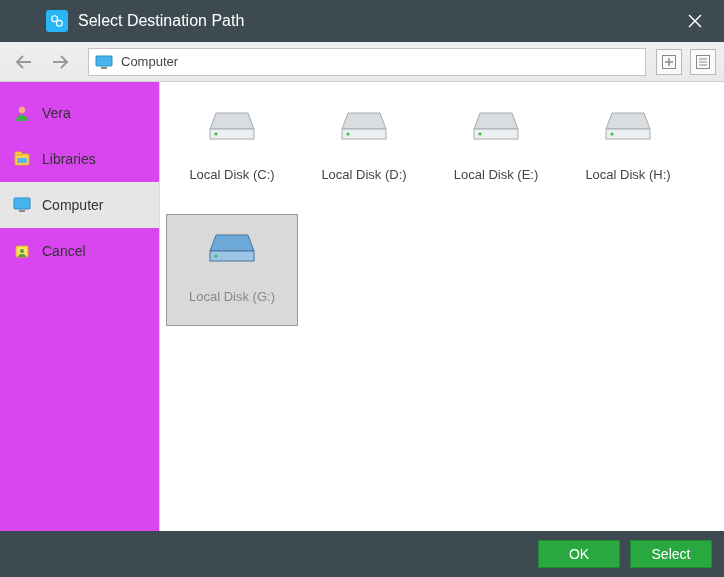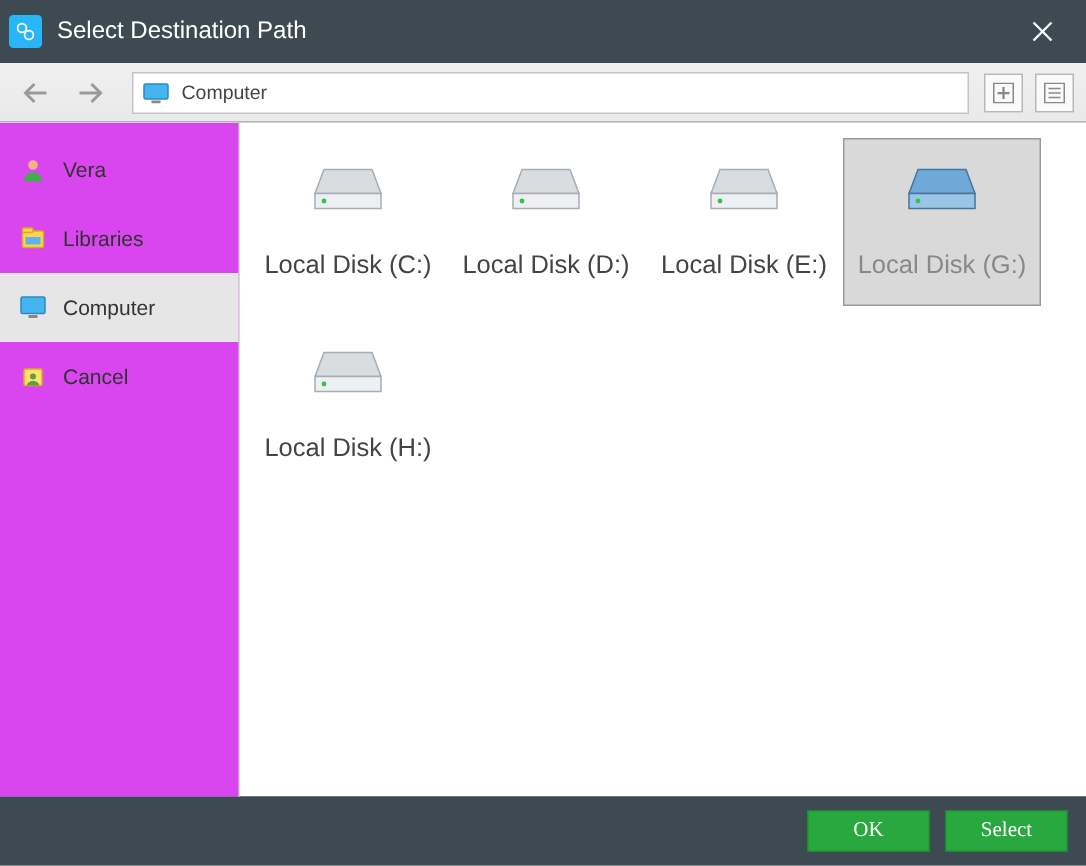--- a/index.html
+++ b/index.html
@@ -11,20 +11,21 @@
     overflow: hidden;
     position: relative;
   }
   .titlebar {
     height: 42px;
     background: #3e4a52;
     display: flex;
     align-items: center;
     padding: 0 8px 0 6px;
     color: #fff;
+    margin-left: 40px;
   }
   .titlebar .app-icon {
     width: 22px; height: 22px;
     background: #29b6f6;
     border-radius: 3px;
     display:flex;align-items:center;justify-content:center;
     margin-right: 10px;
   }
   .titlebar .app-icon svg { width:14px; height:14px; }
   .titlebar .title { font-size: 16px; flex: 1; }
@@ -107,21 +108,21 @@
     width: 132px;
     height: 112px;
     margin: 0 0 10px 0;
     display:flex;
     flex-direction:column;
     align-items:center;
     justify-content:flex-start;
     padding-top:6px;
     border:1px solid transparent;
     cursor:pointer;
-    font-size:17px;
+    font-size:13px;
     color:#444;
     text-align:center;
   }
   .drive.selected {
     background:#d9d9d9;
     border:1px solid #9a9a9a;
     color:#888;
   }
   .drive svg { margin-bottom: 20px; }
 
@@ -134,21 +135,21 @@
     padding: 0 12px;
     gap:10px;
   }
   .btn {
     width:82px; height:28px;
     background:#29a83f;
     color:#fff;
     border:1px solid #1f8a32;
     font-size:14px;
     cursor:pointer;
-    display:flex;align-items:center;justify-content:center;font-family:Liberation Serif, serif;
+    display:flex;align-items:center;justify-content:center;
   }
 </style>
 </head>
 <body>
 
 <div class="titlebar">
   <div class="app-icon">
     <svg viewBox="0 0 24 24">
         <circle cx="8" cy="8" r="5" fill="none" stroke="#fff" stroke-width="2"></circle>
         <circle cx="16" cy="16" r="5" fill="none" stroke="#fff" stroke-width="2"></circle>
@@ -275,36 +276,36 @@
 
     <div class="drive">
       <svg width="64" height="48" viewBox="0 0 64 48">
         <polygon points="10,30 54,30 48,14 16,14" fill="#d9dde0" stroke="#a6adb3"></polygon>
         <rect x="10" y="30" width="44" height="10" fill="#edf0f2" stroke="#a6adb3"></rect>
         <circle cx="16" cy="35" r="1.6" fill="#34c24a"></circle>
       </svg>
       <span>Local Disk (E:)</span>
     </div>
 
+    <div class="drive">
+      <svg width="64" height="48" viewBox="0 0 64 48">
+        <polygon points="10,30 54,30 48,14 16,14" fill="#d9dde0" stroke="#a6adb3"></polygon>
+        <rect x="10" y="30" width="44" height="10" fill="#edf0f2" stroke="#a6adb3"></rect>
+        <circle cx="16" cy="35" r="1.6" fill="#34c24a"></circle>
+      </svg>
+      <span>Local Disk (H:)</span>
+    </div>
+
     <div class="drive selected">
       <svg width="64" height="48" viewBox="0 0 64 48">
         <polygon points="10,30 54,30 48,14 16,14" fill="#6fa9d8" stroke="#47749c"></polygon>
         <rect x="10" y="30" width="44" height="10" fill="#9cc4e6" stroke="#47749c"></rect>
         <circle cx="16" cy="35" r="1.6" fill="#34c24a"></circle>
       </svg>
       <span>Local Disk (G:)</span>
-    </div>
-
-    <div class="drive">
-      <svg width="64" height="48" viewBox="0 0 64 48">
-        <polygon points="10,30 54,30 48,14 16,14" fill="#d9dde0" stroke="#a6adb3"></polygon>
-        <rect x="10" y="30" width="44" height="10" fill="#edf0f2" stroke="#a6adb3"></rect>
-        <circle cx="16" cy="35" r="1.6" fill="#34c24a"></circle>
-      </svg>
-      <span>Local Disk (H:)</span>
     </div>
 
   </div>
 </div>
 
 <div class="footer">
   <div class="btn">OK</div>
   <div class="btn">Select</div>
 </div>
 

